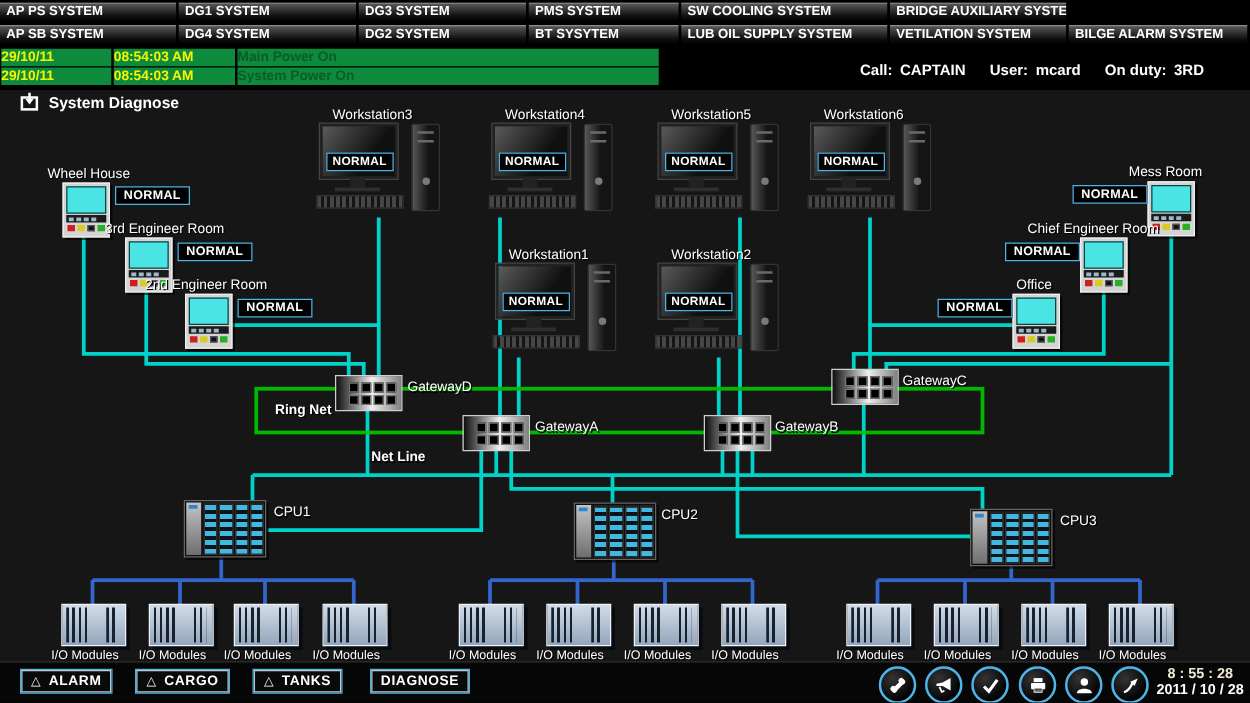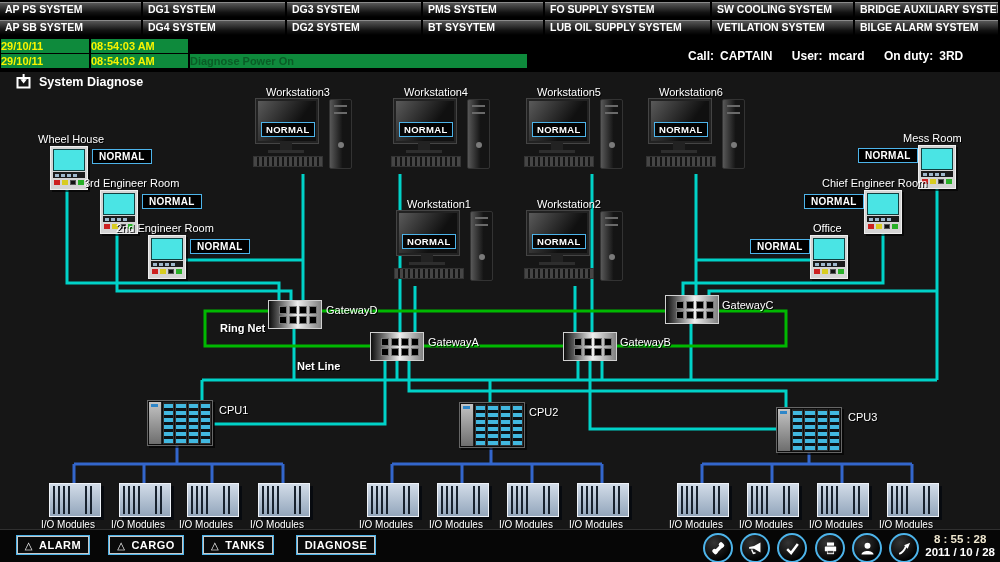--- a/index.html
+++ b/index.html
@@ -428,44 +428,44 @@
     <div class="io" style="left:887px;top:483px"></div>
     <span class="nlabel small" style="left:879px;top:519px">I/O Modules</span>
   </div>
 
 <div class="menubar">
   <div class="menu-row" id="menu-row-0">
       <div class="menu-btn">AP PS SYSTEM</div>
       <div class="menu-btn">DG1 SYSTEM</div>
       <div class="menu-btn">DG3 SYSTEM</div>
       <div class="menu-btn">PMS SYSTEM</div>
-      <div class="menu-btn">FO SUPPLY SYSTEM</div>
       <div class="menu-btn">SW COOLING SYSTEM</div>
       <div class="menu-btn">BRIDGE AUXILIARY SYSTEM</div>
     </div>
   <div class="menu-row" id="menu-row-1">
       <div class="menu-btn">AP SB SYSTEM</div>
       <div class="menu-btn">DG4 SYSTEM</div>
       <div class="menu-btn">DG2 SYSTEM</div>
       <div class="menu-btn">BT SYSYTEM</div>
       <div class="menu-btn">LUB OIL SUPPLY SYSTEM</div>
       <div class="menu-btn">VETILATION SYSTEM</div>
       <div class="menu-btn">BILGE  ALARM  SYSTEM</div>
     </div>
 </div>
 
 <div class="statusbar" id="events">
     <div class="event-row">
      <span class="ecell date">29/10/11</span>
      <span class="ecell time">08:54:03 AM</span>
+     <span class="ecell msg">Main Power On</span>
    </div>
     <div class="event-row">
      <span class="ecell date">29/10/11</span>
      <span class="ecell time">08:54:03 AM</span>
-     <span class="ecell msg">Diagnose Power On</span>
+     <span class="ecell msg">System Power On</span>
    </div>
   </div>
 
 <div class="session">
   <span class="lbl">Call:</span><span class="val">CAPTAIN</span>
   <span class="lbl">User:</span><span class="val">mcard</span>
   <span class="lbl">On duty:</span><span class="val">3RD</span>
 </div>
 
 <div class="page-title-row">

